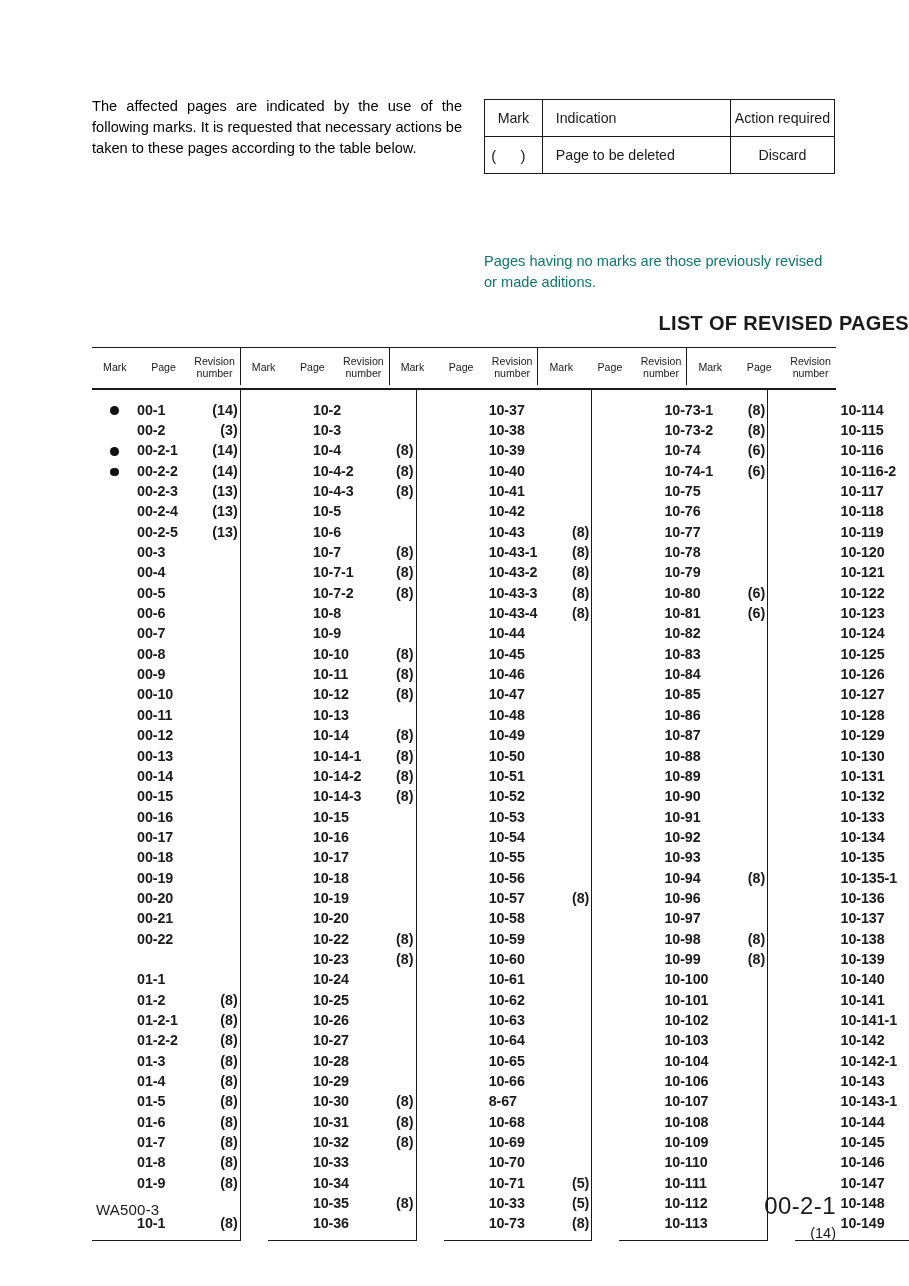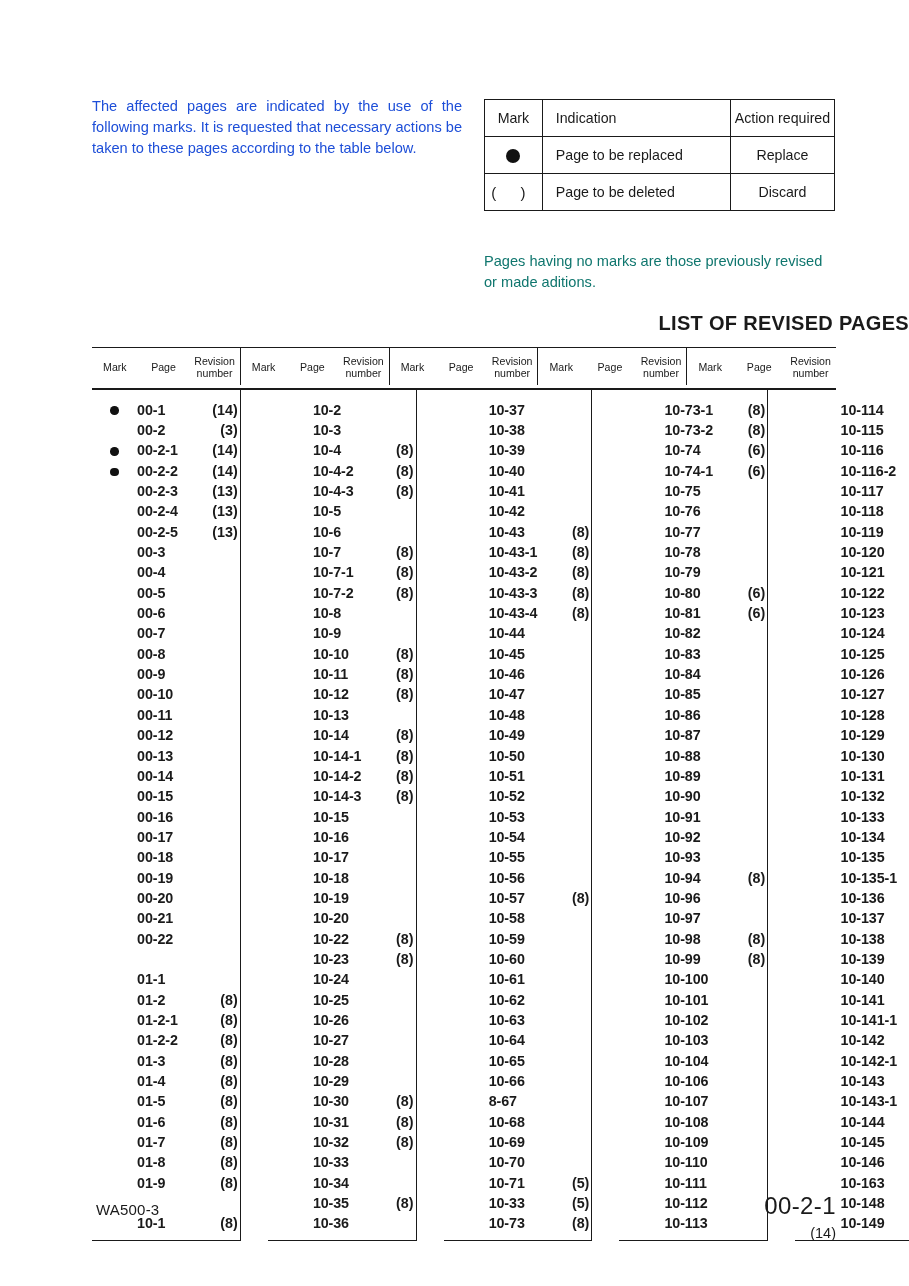--- a/index.html
+++ b/index.html
@@ -19,21 +19,21 @@
   
   #intro-paragraph {
     position: absolute;
     left: 92px;
     top: 96px;
     width: 370px;
     font-size: 14.6px;
     line-height: 21px;
     text-align: justify;
     text-justify: inter-word;
-    color: #1d4ed8;
+    color: #000000;
   }
 
   
   #legend-table {
     position: absolute;
     left: 484px;
     top: 99px;
     width: 351px;
     border-collapse: collapse;
     font-size: 14.2px;
@@ -210,27 +210,20 @@
   <thead>
     <tr>
       <td class="c-mark">Mark</td>
       <td class="c-ind">Indication</td>
       <td class="c-act">Action required</td>
     </tr>
   </thead>
   <tbody>
     <tr>
       <td class="c-mark">
-        <span class="glyph-filled-circle"></span>
-      </td>
-      <td class="c-ind">Page to be replaced</td>
-      <td class="c-act">Replace</td>
-    </tr>
-    <tr>
-      <td class="c-mark">
         <span class="glyph-parens">(&nbsp;)</span>
       </td>
       <td class="c-ind">Page to be deleted</td>
       <td class="c-act">Discard</td>
     </tr>
   </tbody>
 </table>
 
 <div id="legend-note">Pages having no marks are those previously revised or made aditions.</div>
 
@@ -1290,21 +1283,21 @@
           <div class="cell-page">10-145</div>
           <div class="cell-rev"></div>
         </div>
         <div class="row">
           <div class="cell-mark"></div>
           <div class="cell-page">10-146</div>
           <div class="cell-rev"></div>
         </div>
         <div class="row">
           <div class="cell-mark"></div>
-          <div class="cell-page">10-163</div>
+          <div class="cell-page">10-147</div>
           <div class="cell-rev"></div>
         </div>
         <div class="row">
           <div class="cell-mark"></div>
           <div class="cell-page">10-148</div>
           <div class="cell-rev">(8)</div>
         </div>
         <div class="row">
           <div class="cell-mark"></div>
           <div class="cell-page">10-149</div>

